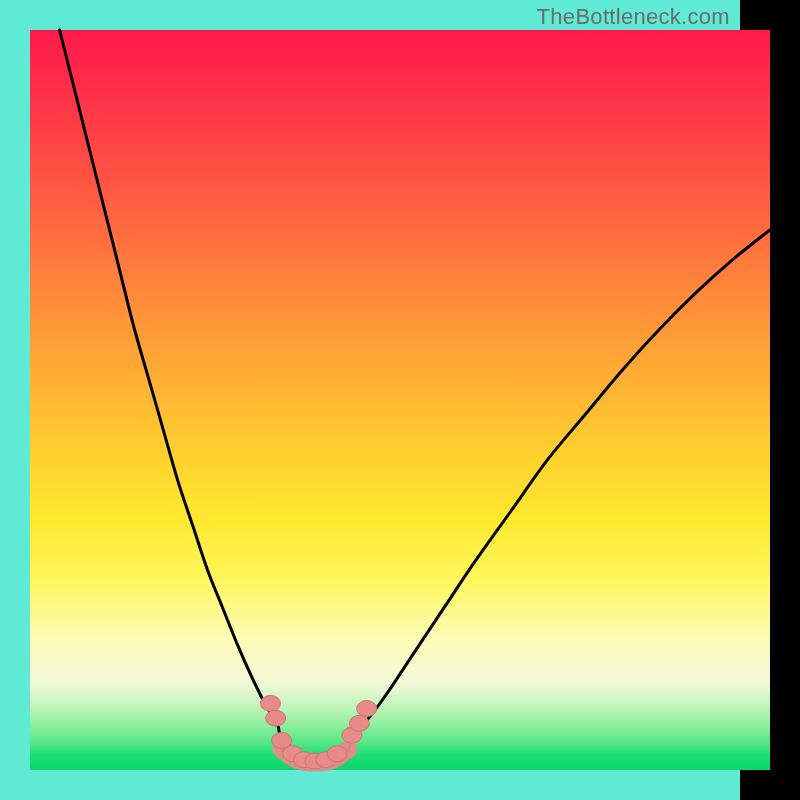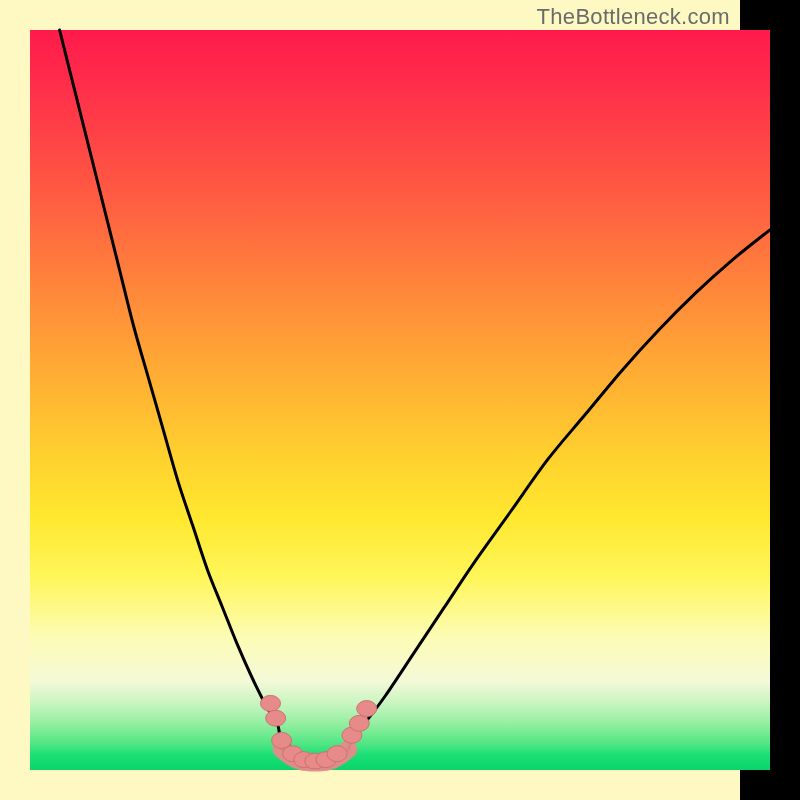--- a/index.html
+++ b/index.html
@@ -10,21 +10,21 @@
     background: #000;
     overflow: hidden;
     font-family: Arial, Helvetica, sans-serif;
   }
   .frame {
     position: absolute;
     left: 0;
     top: 0;
     width: 740px;
     height: 800px;
-    background: #fef9c3;
+    background: #5eead4;
   }
   .plot {
     position: absolute;
     left: 30px;
     top: 30px;
     width: 740px;
     height: 740px;
     
     background: linear-gradient(
       to bottom,

